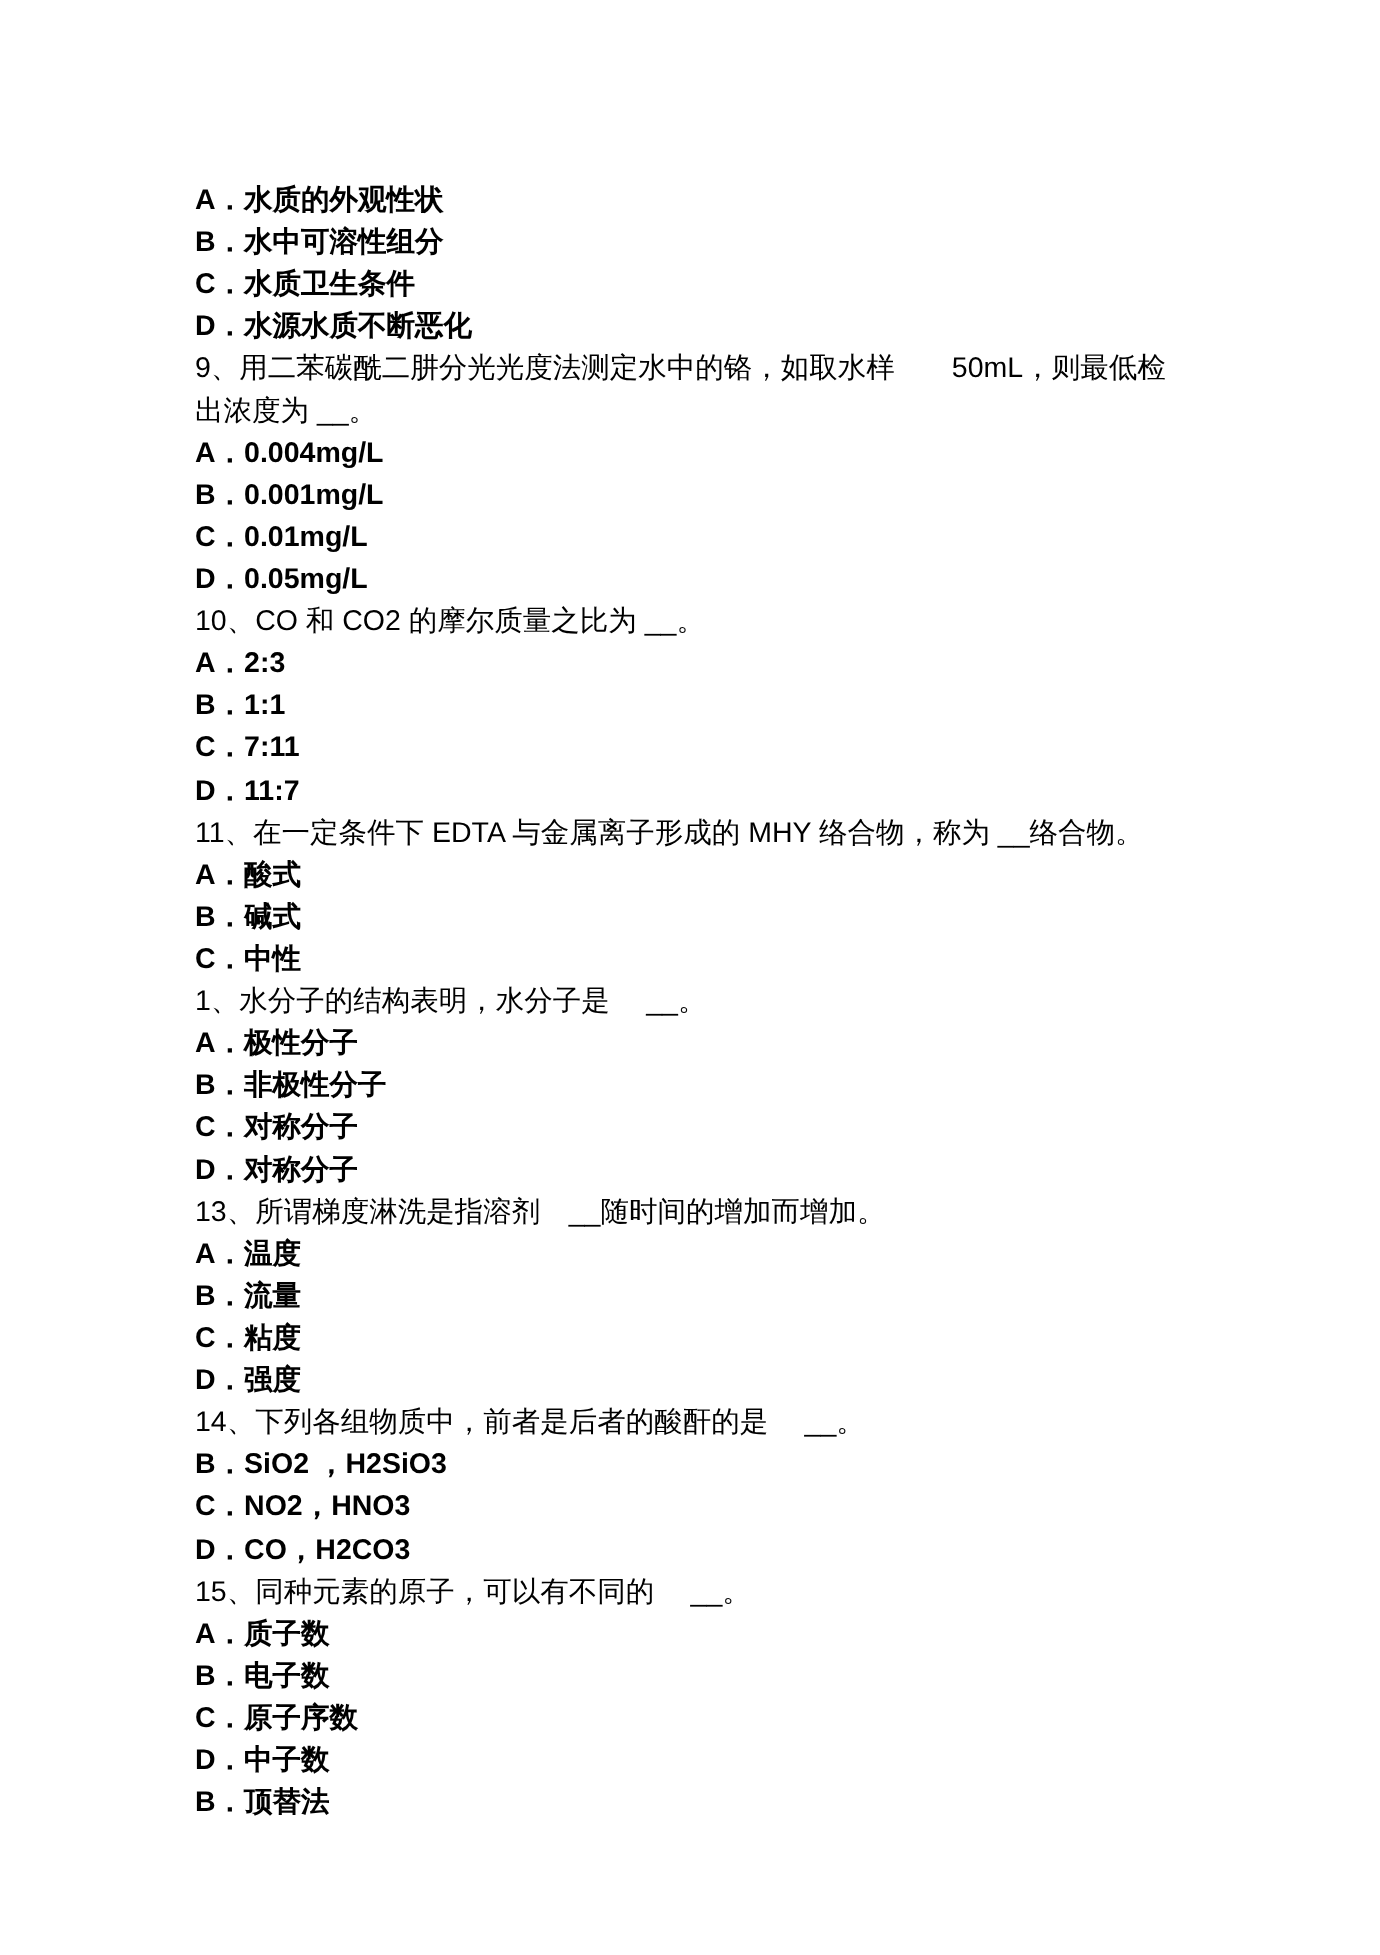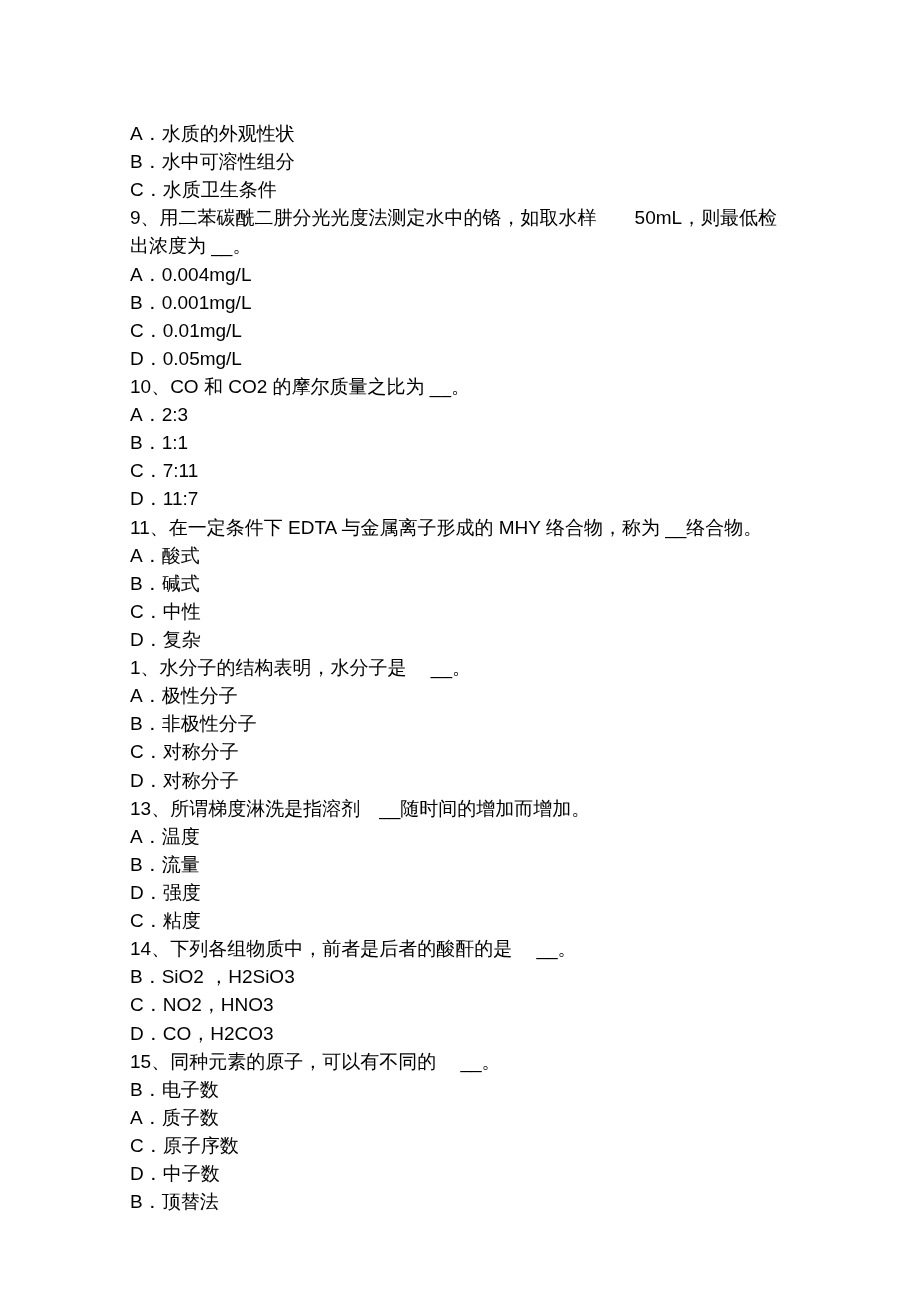--- a/index.html
+++ b/index.html
@@ -13,67 +13,68 @@
     padding: 120px 130px 120px 130px;
     color: #000000;
     font-size: 19px;
     line-height: 1.48;
   }
   .q-line {
     display: block;
   }
   .opt {
     display: block;
+    font-weight: bold;
   }
 </style>
 </head>
 <body>
 
 <div class="page">
 
   <span class="opt">A．水质的外观性状</span>
   <span class="opt">B．水中可溶性组分</span>
   <span class="opt">C．水质卫生条件</span>
+  <span class="opt">D．水源水质不断恶化</span>
 
   <span class="q-line">9、用二苯碳酰二肼分光光度法测定水中的铬，如取水样　　50mL，则最低检出浓度为 __。</span>
   <span class="opt">A．0.004mg/L</span>
   <span class="opt">B．0.001mg/L</span>
   <span class="opt">C．0.01mg/L</span>
   <span class="opt">D．0.05mg/L</span>
 
   <span class="q-line">10、CO 和 CO2 的摩尔质量之比为  __。</span>
   <span class="opt">A．2:3</span>
   <span class="opt">B．1:1</span>
   <span class="opt">C．7:11</span>
   <span class="opt">D．11:7</span>
 
   <span class="q-line">11、在一定条件下  EDTA 与金属离子形成的  MHY 络合物，称为  __络合物。</span>
   <span class="opt">A．酸式</span>
   <span class="opt">B．碱式</span>
   <span class="opt">C．中性</span>
-  <span class="opt">D．复杂</span>
 
   <span class="q-line">1、水分子的结构表明，水分子是　 __。</span>
   <span class="opt">A．极性分子</span>
   <span class="opt">B．非极性分子</span>
   <span class="opt">C．对称分子</span>
   <span class="opt">D．对称分子</span>
 
   <span class="q-line">13、所谓梯度淋洗是指溶剂　__随时间的增加而增加。</span>
   <span class="opt">A．温度</span>
   <span class="opt">B．流量</span>
+  <span class="opt">C．粘度</span>
   <span class="opt">D．强度</span>
-  <span class="opt">C．粘度</span>
 
   <span class="q-line">14、下列各组物质中，前者是后者的酸酐的是　 __。</span>
   <span class="opt">B．SiO2 ，H2SiO3</span>
   <span class="opt">C．NO2，HNO3</span>
   <span class="opt">D．CO，H2CO3</span>
 
   <span class="q-line">15、同种元素的原子，可以有不同的　 __。</span>
+  <span class="opt">A．质子数</span>
   <span class="opt">B．电子数</span>
-  <span class="opt">A．质子数</span>
   <span class="opt">C．原子序数</span>
   <span class="opt">D．中子数</span>
 
   <span class="opt">B．顶替法</span>
 
 </div>
 
 </body></html>

